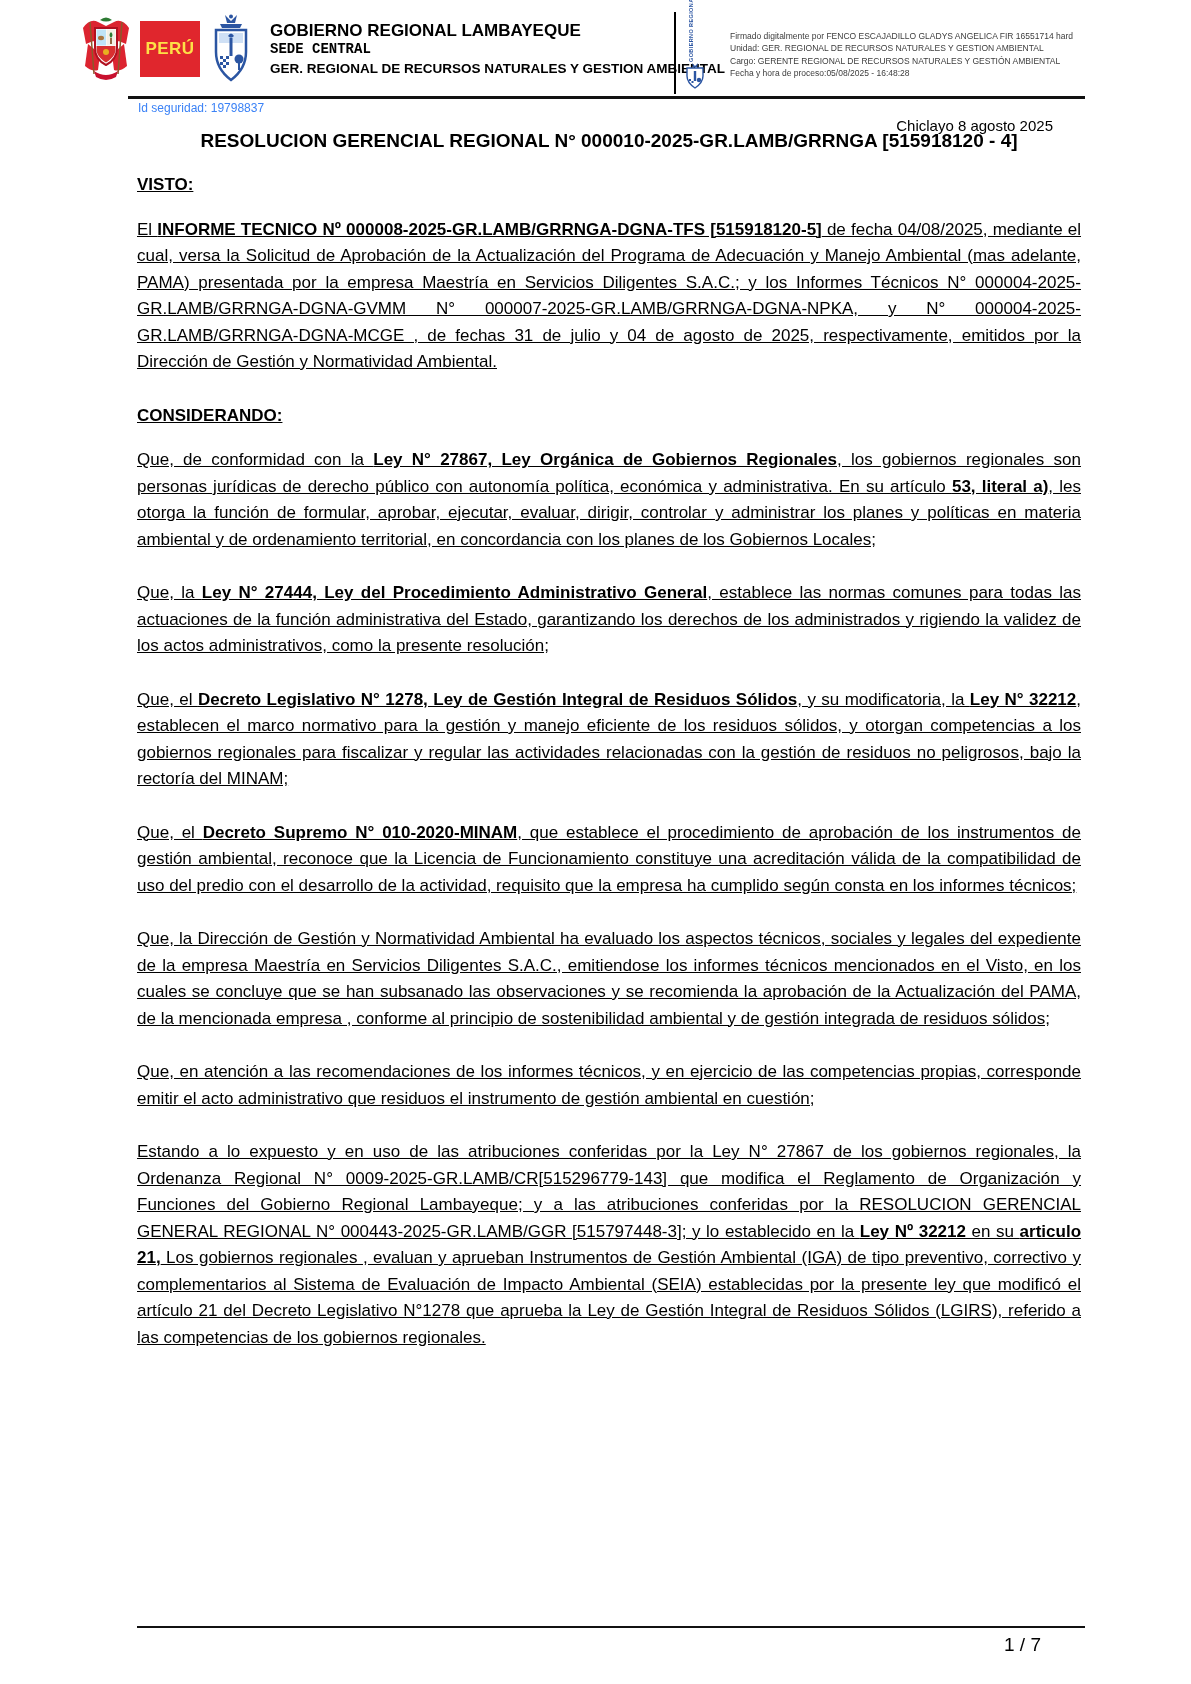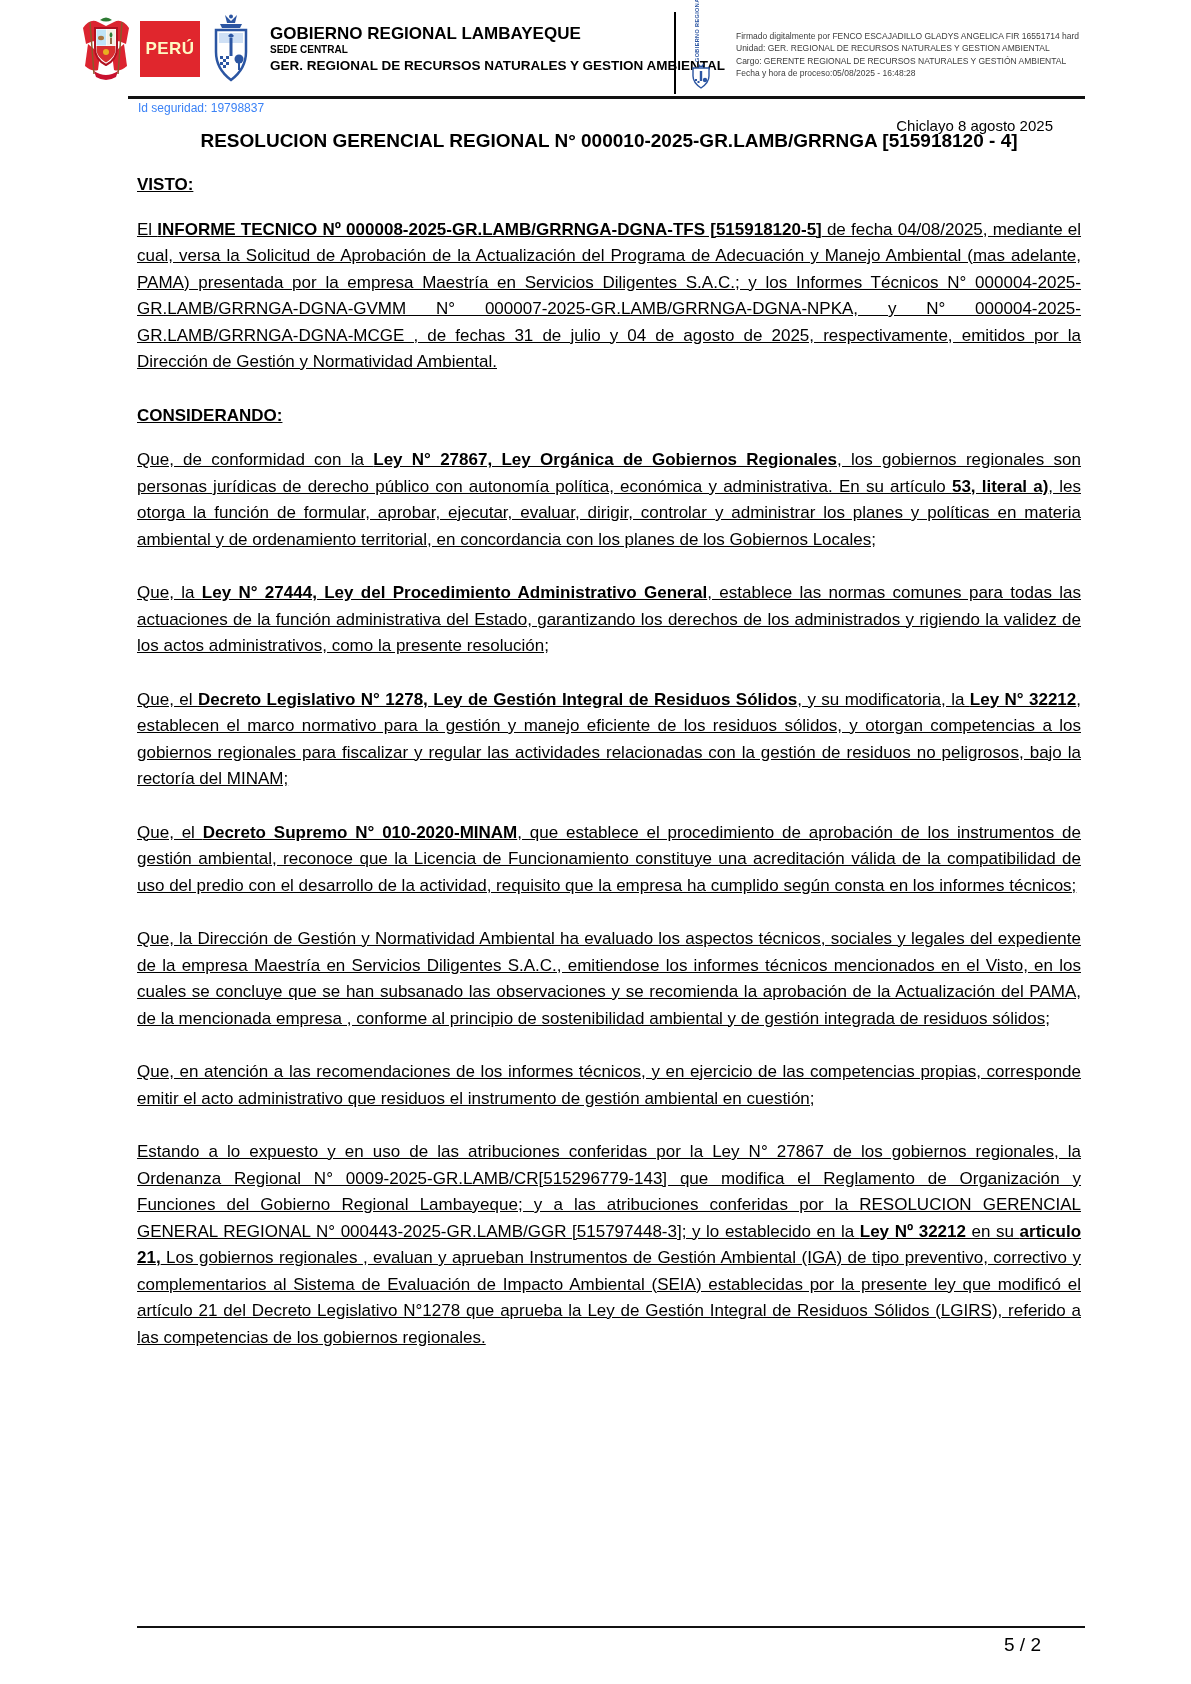--- a/index.html
+++ b/index.html
@@ -17,31 +17,31 @@
     font-family:"Liberation Sans", sans-serif;
     overflow:hidden;
   }
   
   .hdr{position:absolute;top:12px;left:80px;right:108px;height:82px;}
   .hdr-left{position:absolute;left:0;top:0;display:flex;align-items:center;gap:8px;}
   .coa{display:block;}
   .peru-box{
     width:60px;height:56px;background:var(--brand-red);
     display:flex;align-items:center;justify-content:center;
-    color:#fef9c3;font-weight:bold;font-size:17px;letter-spacing:.5px;
+    color:#fde047;font-weight:bold;font-size:17px;letter-spacing:.5px;
   }
   .hdr-titles{margin-left:8px;line-height:1.25;white-space:nowrap;}
   .hdr-titles .org{font-size:17px;font-weight:bold;}
-  .hdr-titles .office{font-size:10px;font-weight:bold;margin-top:0;}
+  .hdr-titles .office{font-size:14px;font-weight:bold;margin-top:0;font-family:Liberation Mono, monospace;}
   .hdr-titles .dept{font-size:13.5px;font-weight:bold;margin-top:2px;}
   
   .sig-box{
     position:absolute;left:594px;top:0;right:0;height:82px;
     border-left:2px solid #000;
-    display:flex;align-items:flex-start;padding-left:6px;
+    display:flex;align-items:flex-start;
   }
   .sig-logo{width:42px;height:80px;position:relative;}
   .sig-vert{
     position:absolute;left:12px;top:2px;height:48px;
     writing-mode:vertical-rl;transform:rotate(180deg);
     font-size:5.5px;color:var(--brand-blue);font-weight:bold;letter-spacing:.4px;
     white-space:nowrap;
   }
   .sig-mini{position:absolute;left:8px;top:50px;}
   .sig-lines{padding-top:18px;padding-left:12px;font-size:8.5px;line-height:1.45;color:#3c3c3c;}
@@ -155,15 +155,15 @@
       <p class="para"><span>Que, de conformidad con la </span><span class="bold">Ley N° 27867, Ley Orgánica de Gobiernos Regionales</span><span>, los gobiernos regionales son personas jurídicas de derecho público con autonomía política, económica y administrativa. En su artículo </span><span class="bold">53, literal a)</span><span>, les otorga la función de formular, aprobar, ejecutar, evaluar, dirigir, controlar y administrar los planes y políticas en materia ambiental y de ordenamiento territorial, en concordancia con los planes de los Gobiernos Locales;</span></p>
       <p class="para"><span>Que, la </span><span class="bold">Ley N° 27444, Ley del Procedimiento Administrativo General</span><span>, establece las normas comunes para todas las actuaciones de la función administrativa del Estado, garantizando los derechos de los administrados y rigiendo la validez de los actos administrativos, como la presente resolución;</span></p>
       <p class="para"><span>Que, el </span><span class="bold">Decreto Legislativo N° 1278, Ley de Gestión Integral de Residuos Sólidos</span><span>, y su modificatoria, la </span><span class="bold">Ley N° 32212</span><span>, establecen el marco normativo para la gestión y manejo eficiente de los residuos sólidos, y otorgan competencias a los gobiernos regionales para fiscalizar y regular las actividades relacionadas con la gestión de residuos no peligrosos, bajo la rectoría del MINAM;</span></p>
       <p class="para"><span>Que, el </span><span class="bold">Decreto Supremo N° 010-2020-MINAM</span><span>, que establece el procedimiento de aprobación de los instrumentos de gestión ambiental, reconoce que la Licencia de Funcionamiento constituye una acreditación válida de la compatibilidad de uso del predio con el desarrollo de la actividad, requisito que la empresa ha cumplido según consta en los informes técnicos;</span></p>
       <p class="para"><span>Que, la Dirección de Gestión y Normatividad Ambiental ha evaluado los aspectos técnicos, sociales y legales del expediente de la empresa Maestría en Servicios Diligentes S.A.C., emitiendose los informes técnicos mencionados en el Visto, en los cuales se concluye que se han subsanado las observaciones y se recomienda la aprobación de la Actualización del PAMA, de la mencionada empresa , conforme al principio de sostenibilidad ambiental y de gestión integrada de residuos sólidos;</span></p>
       <p class="para"><span>Que, en atención a las recomendaciones de los informes técnicos, y en ejercicio de las competencias propias, corresponde emitir el acto administrativo que residuos el instrumento de gestión ambiental en cuestión;</span></p>
       <p class="para"><span>Estando a lo expuesto y en uso de las atribuciones conferidas por la Ley N° 27867 de los gobiernos regionales, la Ordenanza Regional N° 0009-2025-GR.LAMB/CR[515296779-143] que modifica el Reglamento de Organización y Funciones del Gobierno Regional Lambayeque; y a las atribuciones conferidas por la RESOLUCION GERENCIAL GENERAL REGIONAL N° 000443-2025-GR.LAMB/GGR [515797448-3]; y lo establecido en la </span><span class="bold">Ley Nº 32212</span><span> en su </span><span class="bold">articulo 21,</span><span> Los gobiernos regionales , evaluan y aprueban Instrumentos de Gestión Ambiental (IGA) de tipo preventivo, correctivo y complementarios al Sistema de Evaluación de Impacto Ambiental (SEIA) establecidas por la presente ley que modificó el artículo 21 del Decreto Legislativo N°1278 que aprueba la Ley de Gestión Integral de Residuos Sólidos (LGIRS), referido a las competencias de los gobiernos regionales.</span></p>
     </main>
 
   <div class="foot-rule"></div>
-  <div class="page-num">5 / 2</div>
+  <div class="page-num">1 / 7</div>
 
 </div>
 
 </body></html>

